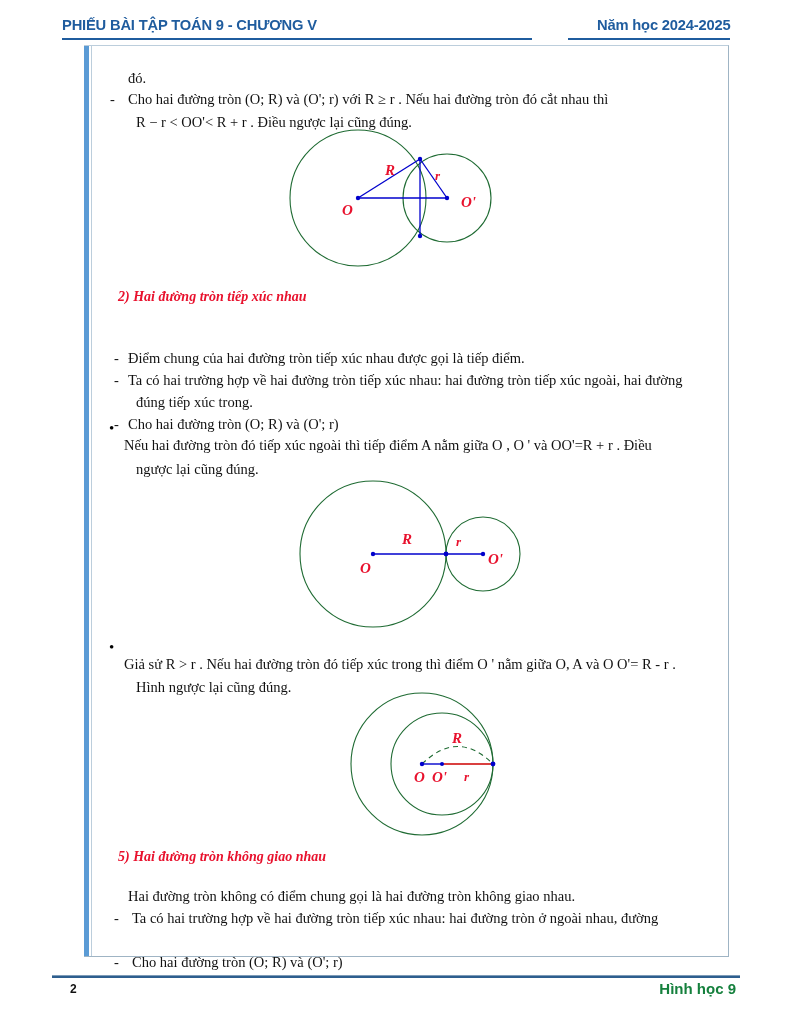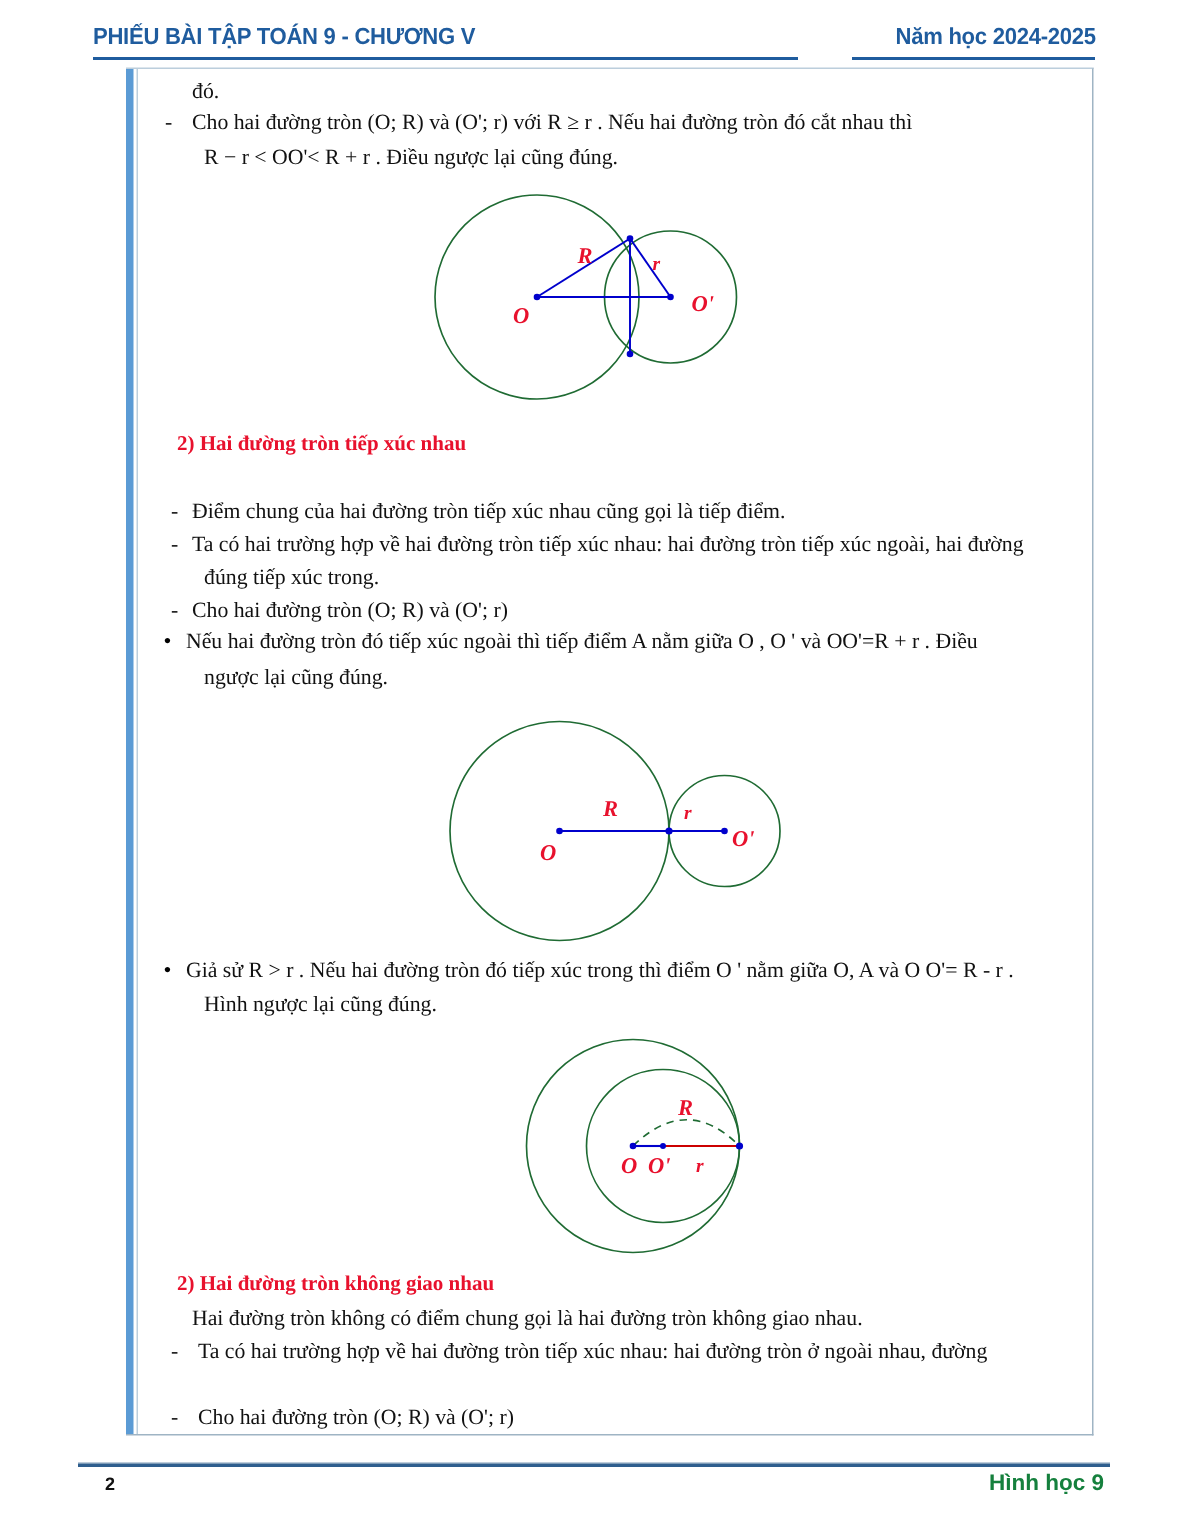--- a/index.html
+++ b/index.html
@@ -96,24 +96,26 @@
     height: 100%;
     background: #BCCEDC;
   }
 
   .body-text {
     position: absolute;
     font-family: "Liberation Serif", "DejaVu Serif", serif;
     font-size: 14.5px;
     line-height: 21px;
     color: #111111;
+    margin-top: 17px;
   }
   .sec-head {
     position: absolute;
     font-family: "Liberation Serif", "DejaVu Serif", serif;
+    font-style: italic;
     font-weight: bold;
     font-size: 14px;
     color: #E8112D;
   }
   .dash { position: absolute; font-size: 14.5px; }
   .bullet { position: absolute; font-size: 15px; line-height: 21px; }
 
   
   #footer-rule {
     position: absolute;
@@ -189,21 +191,21 @@
     <text class="lbl" x="105" y="47" font-size="15">R</text>
     <text class="lbl" x="155" y="52" font-size="13">r</text>
     <text class="lbl" x="62" y="87" font-size="15">O</text>
     <text class="lbl" x="181" y="79" font-size="15">O'</text>
   </svg>
 
   <div class="sec-head" style="left:34px; top:243px;">2) Hai đường tròn tiếp xúc nhau</div>
 
 
   <div class="dash body-text" style="left:30px; top:285px;">-</div>
-  <div class="body-text" style="left:44px; top:285px; width:600px;">Điểm chung của hai đường tròn tiếp xúc nhau cũng gọi là tiếp điểm.</div>
+  <div class="body-text" style="left:44px; top:285px; width:600px;">Điểm chung của hai đường tròn tiếp xúc nhau được gọi là tiếp điểm.</div>
 
   <div class="dash body-text" style="left:30px; top:307px;">-</div>
   <div class="body-text" style="left:44px; top:307px; width:600px;">Ta có hai trường hợp về hai đường tròn tiếp xúc nhau: hai đường tròn tiếp xúc ngoài, hai đường</div>
   <div class="body-text" style="left:52px; top:329px; width:590px;">đúng tiếp xúc trong.</div>
 
   <div class="dash body-text" style="left:30px; top:351px;">-</div>
   <div class="body-text" style="left:44px; top:351px; width:600px;">Cho hai đường tròn (O; R) và (O'; r)</div>
 
   <div class="bullet" style="left:25px; top:372px;">•</div>
   <div class="body-text" style="left:40px; top:372px; width:600px;">Nếu hai đường tròn đó tiếp xúc ngoài thì tiếp điểm A nằm giữa O , O ' và  OO'=R + r . Điều</div>
@@ -241,21 +243,21 @@
     <line x1="108" y1="73" x2="159" y2="73" stroke="#CC0000" stroke-width="1.4"></line>
     <circle cx="88" cy="73" r="2.2" fill="#0000CC"></circle>
     <circle cx="108" cy="73" r="2.0" fill="#0000CC"></circle>
     <circle cx="159" cy="73" r="2.4" fill="#0000CC"></circle>
     <text class="lbl" x="118" y="52" font-size="15">R</text>
     <text class="lbl" x="130" y="90" font-size="13">r</text>
     <text class="lbl" x="80" y="91" font-size="15">O</text>
     <text class="lbl" x="98" y="91" font-size="15">O'</text>
   </svg>
 
-  <div class="sec-head" style="left:34px; top:803px;">2) Hai đường tròn không giao nhau</div>
+  <div class="sec-head" style="left:34px; top:803px;">5) Hai đường tròn không giao nhau</div>
 
   <div class="body-text" style="left:44px; top:823px; width:600px;">Hai đường tròn không có điểm chung gọi là hai đường tròn không giao nhau.</div>
 
   <div class="dash body-text" style="left:30px; top:845px;">-</div>
   <div class="body-text" style="left:48px; top:845px; width:588px; text-align:justify;">Ta có hai trường hợp về hai đường tròn tiếp xúc nhau: hai đường tròn ở ngoài nhau, đường</div>
 
   <div class="dash body-text" style="left:30px; top:889px;">-</div>
   <div class="body-text" style="left:48px; top:889px; width:588px;">Cho hai đường tròn (O; R) và (O'; r)</div>
 </div>
 

